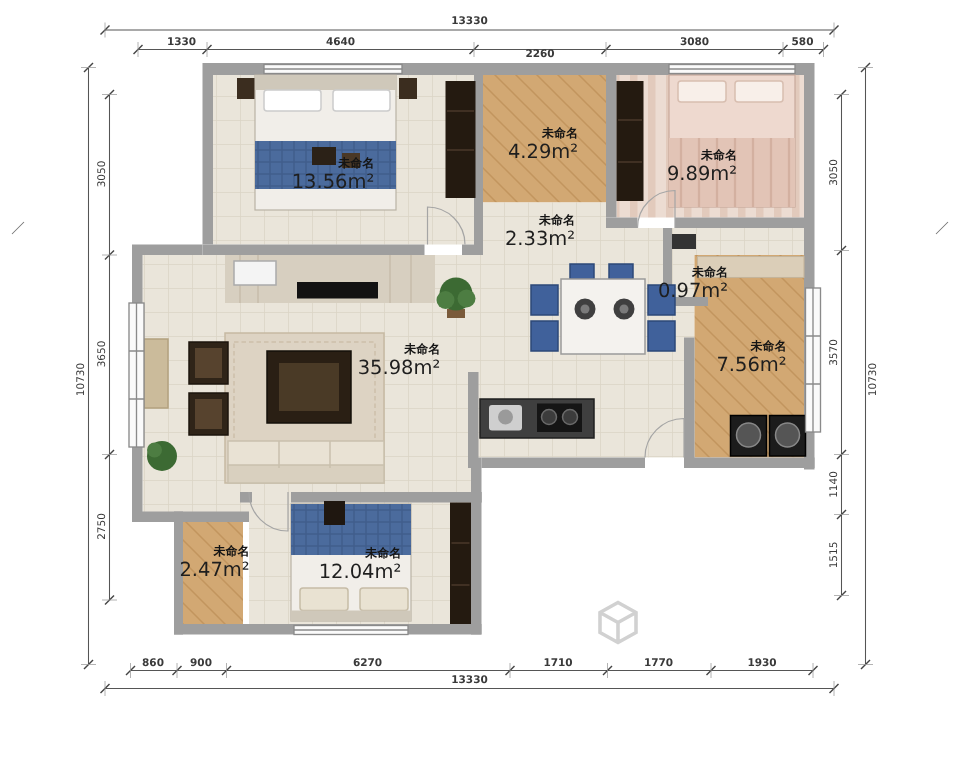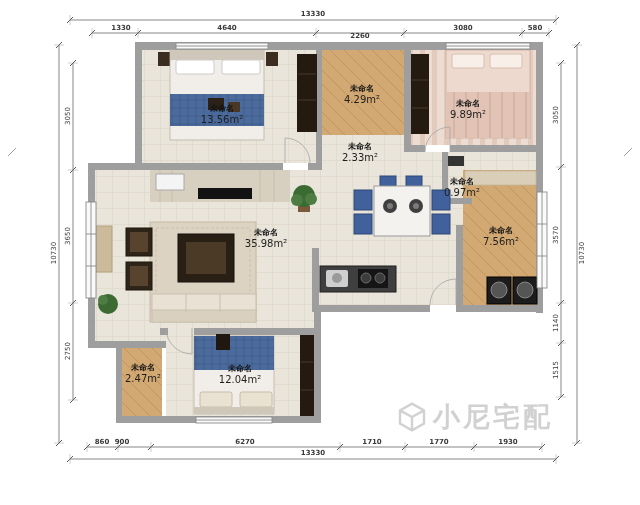--- a/index.html
+++ b/index.html
@@ -1,21 +1,21 @@
 <!DOCTYPE html>
 <html><head>
 <meta charset="utf-8">
 <style>
   html,body{margin:0;padding:0;background:#fff;}
   #app{position:relative;width:640px;height:505px;background:#ffffff;overflow:hidden;
        font-family:"DejaVu Sans",sans-serif;}
   #plan{position:absolute;left:0;top:0;}
-  .rl{position:absolute;transform:translateX(-50%);text-align:center;line-height:1.2;
+  .rl{position:absolute;transform:translateX(-50%);text-align:right;line-height:1.2;
       color:#141414;font-size:8px;font-weight:bold;white-space:nowrap;z-index:5;}
-  .rl .a{font-weight:normal;font-size:10px;color:#1e1e1e;}
+  .rl .a{font-weight:normal;font-size:13px;color:#1e1e1e;}
   .dl{position:absolute;transform:translateX(-50%);font-size:7px;color:#3a3a3a;
       white-space:nowrap;z-index:4;font-weight:bold;}
   .dlv{position:absolute;transform:translate(-50%,-50%) rotate(-90deg);font-size:7px;
       color:#3a3a3a;white-space:nowrap;z-index:4;}
   .watermark{position:absolute;left:396px;top:399px;display:flex;align-items:center;gap:5px;
       color:rgba(178,178,178,0.60);font-size:27px;font-weight:bold;letter-spacing:3px;z-index:6;}
   .watermark svg{display:block;}
 </style>
 </head>
 <body>
@@ -312,21 +312,21 @@
 </div>
 
 <div class="dl" style="left:313px;top:10px">13330</div>
 <div class="dl" style="left:121px;top:24px">1330</div>
 <div class="dl" style="left:227px;top:24px">4640</div>
 <div class="dl" style="left:360px;top:32px">2260</div>
 <div class="dl" style="left:463px;top:24px">3080</div>
 <div class="dl" style="left:535px;top:24px">580</div>
 
 <div class="dl" style="left:102px;top:438px">860</div>
-<div class="dl" style="left:122px;top:438px">900</div>
+<div class="dl" style="left:134px;top:438px">900</div>
 <div class="dl" style="left:245px;top:438px">6270</div>
 <div class="dl" style="left:372px;top:438px">1710</div>
 <div class="dl" style="left:439px;top:438px">1770</div>
 <div class="dl" style="left:508px;top:438px">1930</div>
 <div class="dl" style="left:313px;top:449px">13330</div>
 
 <div class="dlv" style="left:68px;top:116px">3050</div>
 <div class="dlv" style="left:68px;top:236px">3650</div>
 <div class="dlv" style="left:68px;top:351px">2750</div>
 <div class="dlv" style="left:54px;top:253px">10730</div>
@@ -334,16 +334,15 @@
 <div class="dlv" style="left:556px;top:115px">3050</div>
 <div class="dlv" style="left:556px;top:235px">3570</div>
 <div class="dlv" style="left:556px;top:323px">1140</div>
 <div class="dlv" style="left:556px;top:370px">1515</div>
 <div class="dlv" style="left:582px;top:253px">10730</div>
 
 <div class="watermark">
   <svg width="32" height="32" viewBox="0 0 24 24">
     <path d="M12 2L21 7V17L12 22L3 17V7Z M3 7L12 12L21 7 M12 12V22" fill="none" stroke="rgba(178,178,178,0.60)" stroke-width="1.8"></path>
   </svg>
-  <span>小尼宅配</span>
 </div>
 
 </div>
 
 </body></html>

